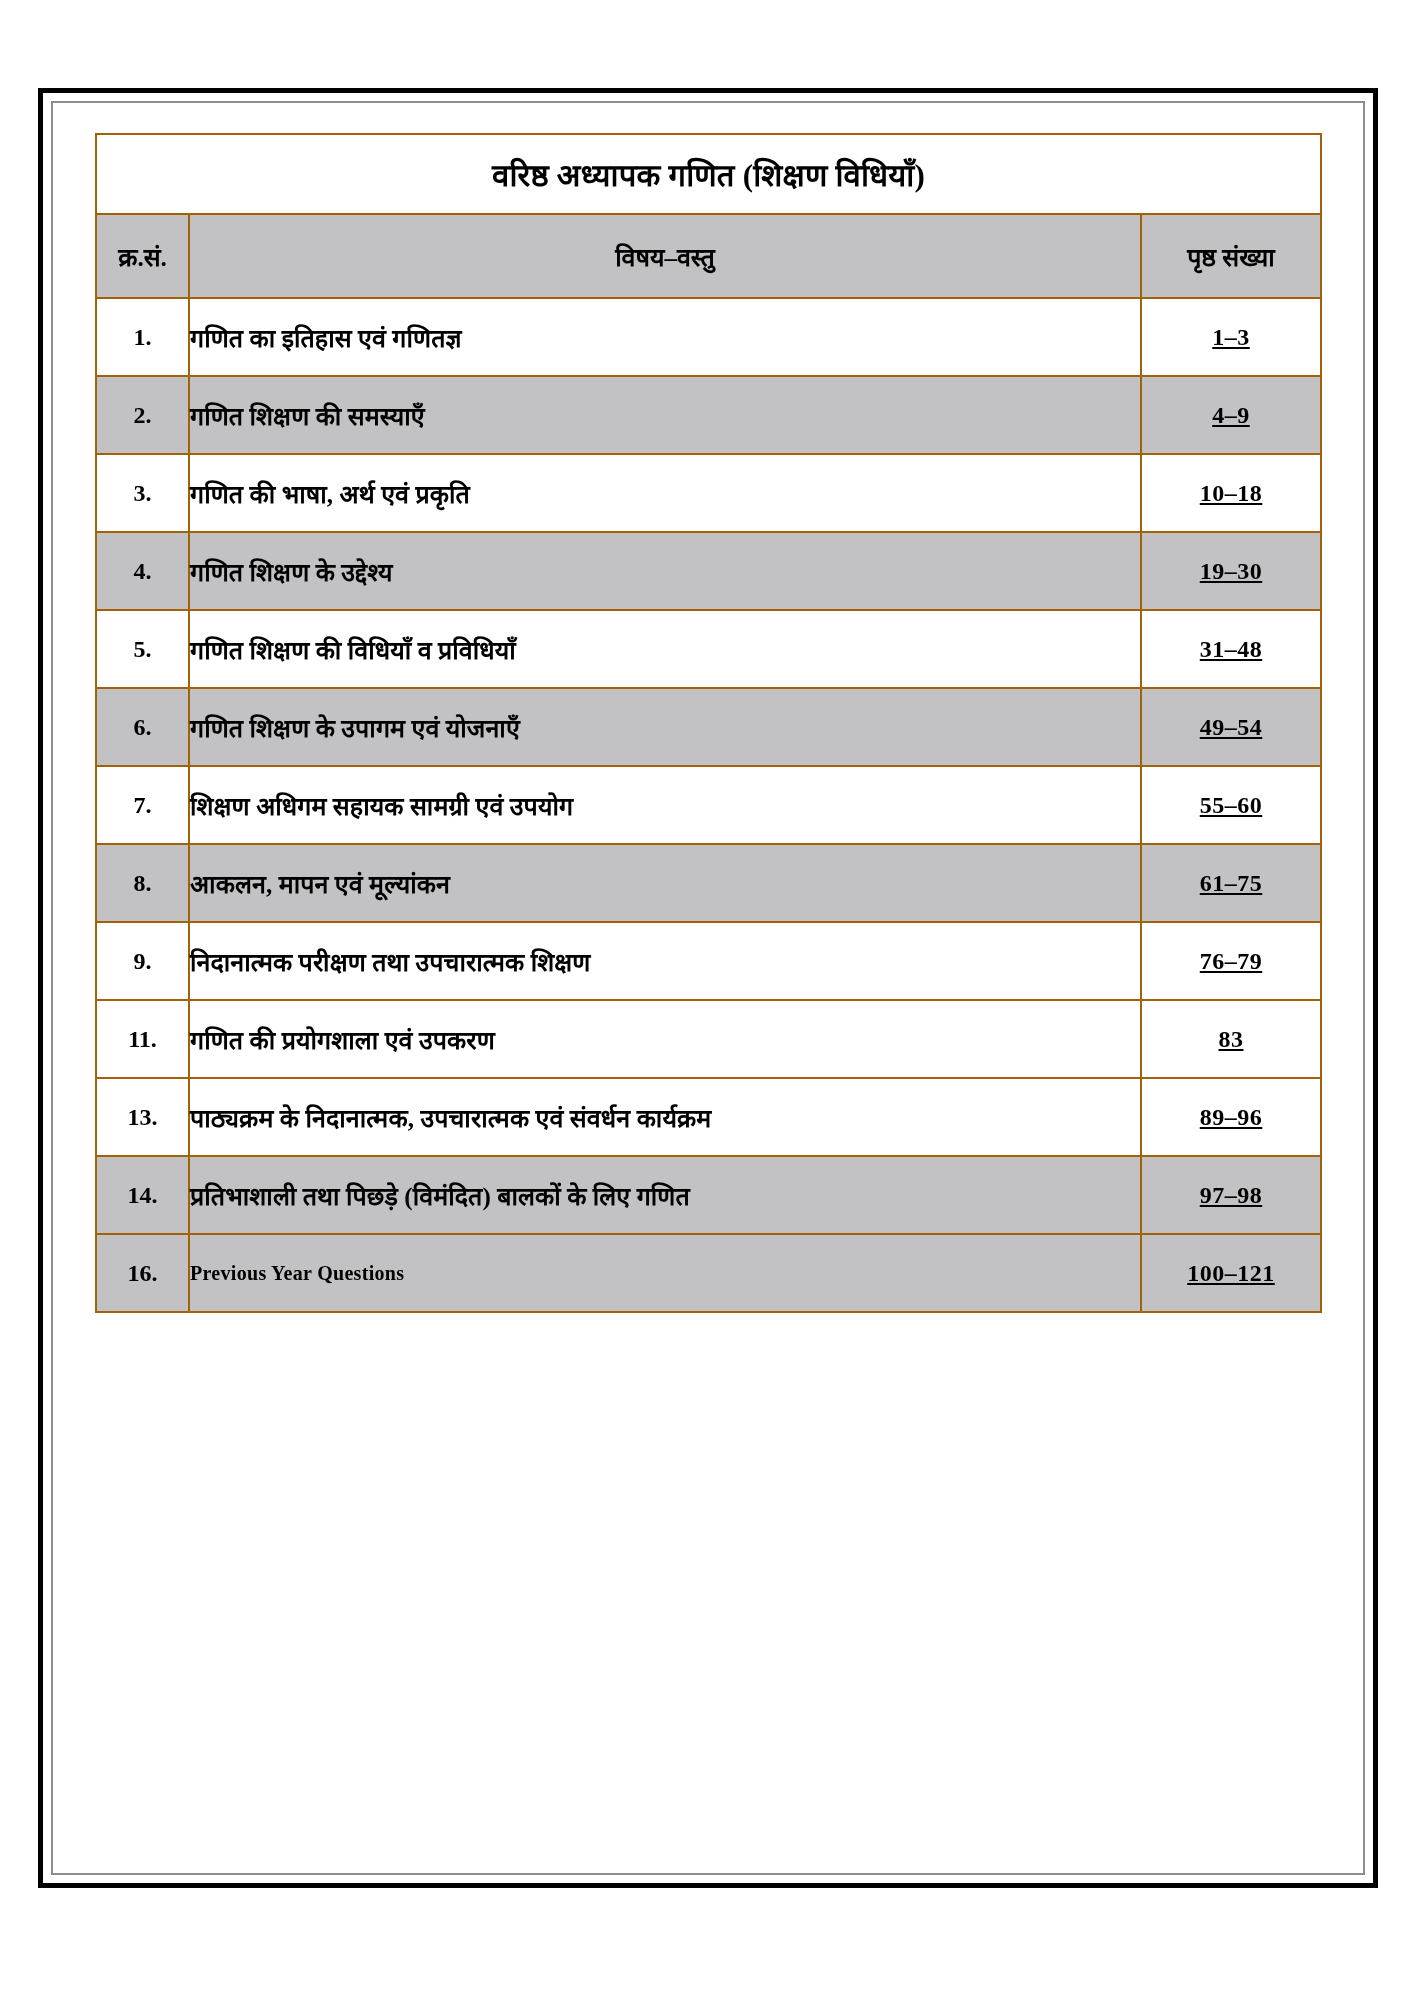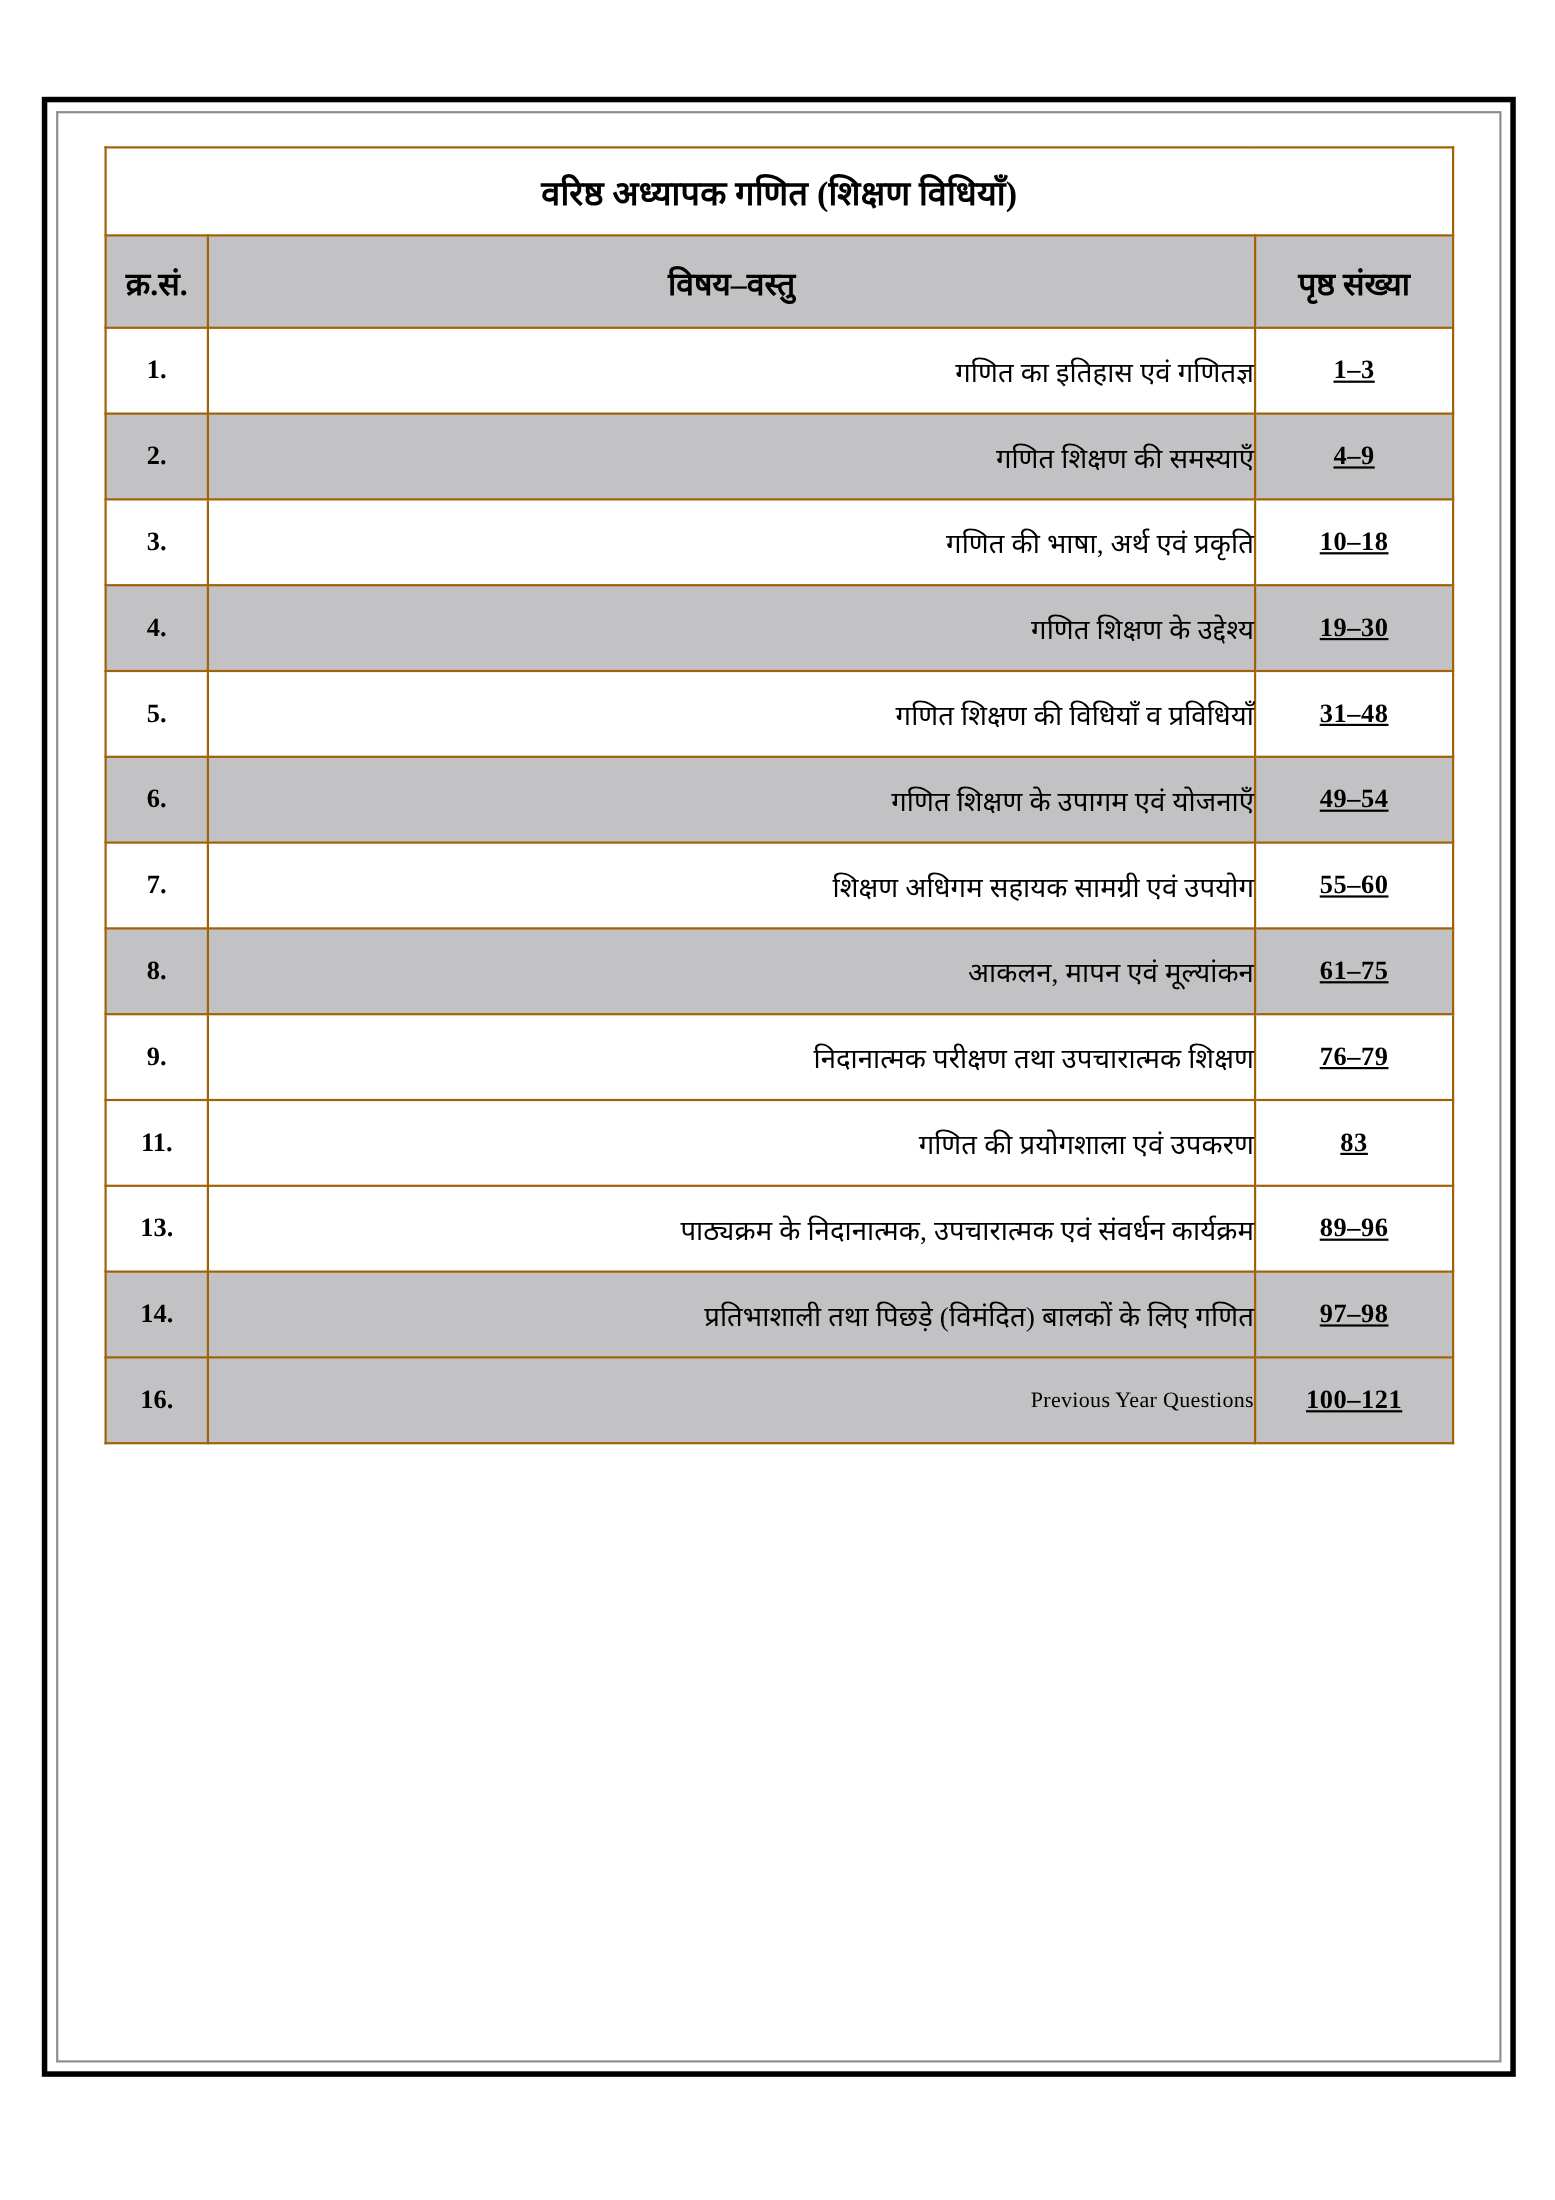--- a/index.html
+++ b/index.html
@@ -63,40 +63,40 @@
     background: #ffffff;
     font-size: 31px;
     font-weight: 700;
     letter-spacing: 0.2px;
     padding: 6px 0 12px 0;
   }
 
   .head-row td {
     background: #c2c2c4;
     height: 82px;
-    font-size: 29px;
+    font-size: 25px;
     font-weight: 700;
     text-align: center;
   }
   .head-sno { font-size: 25px; }
 
   tr.row td { height: 76px; }
   tr.row.shaded td { background: #c2c2c4; }
   tr.row.plain  td { background: #ffffff; }
 
   td.sno {
     text-align: center;
     font-size: 24px;
     font-weight: 700;
   }
   td.topic {
-    text-align: right;
+    text-align: left;
     padding-left: 24px;
     font-size: 25px;
-    font-weight: 400;
+    font-weight: 700;
     letter-spacing: 0.1px;
   }
   td.topic.latin {
     font-size: 20px;
     letter-spacing: 0.3px;
   }
   td.page {
     text-align: center;
     font-size: 24px;
     font-weight: 700;

